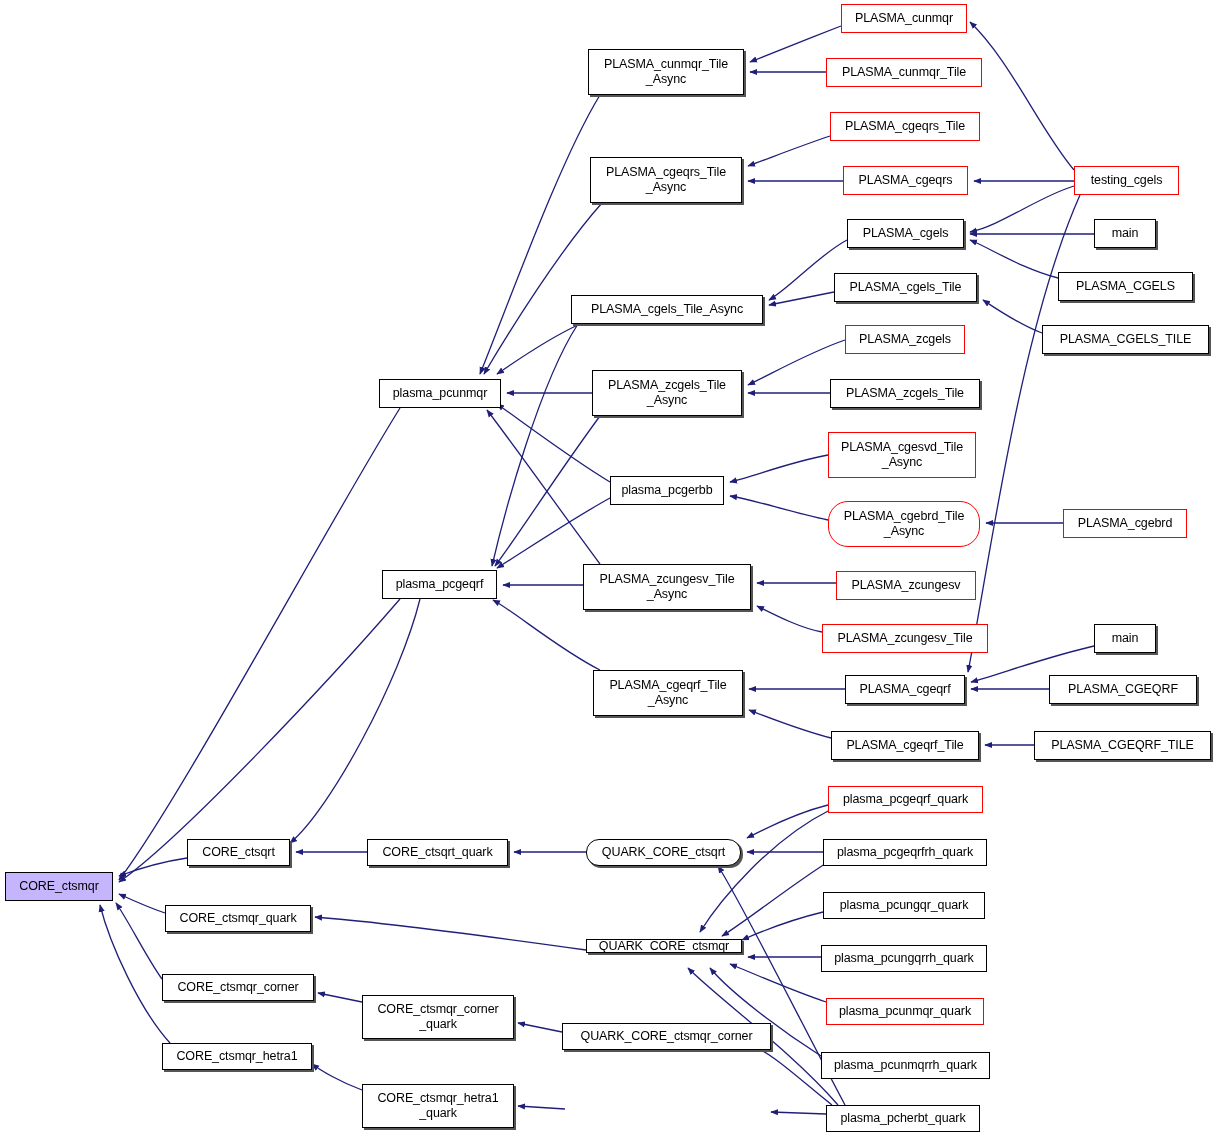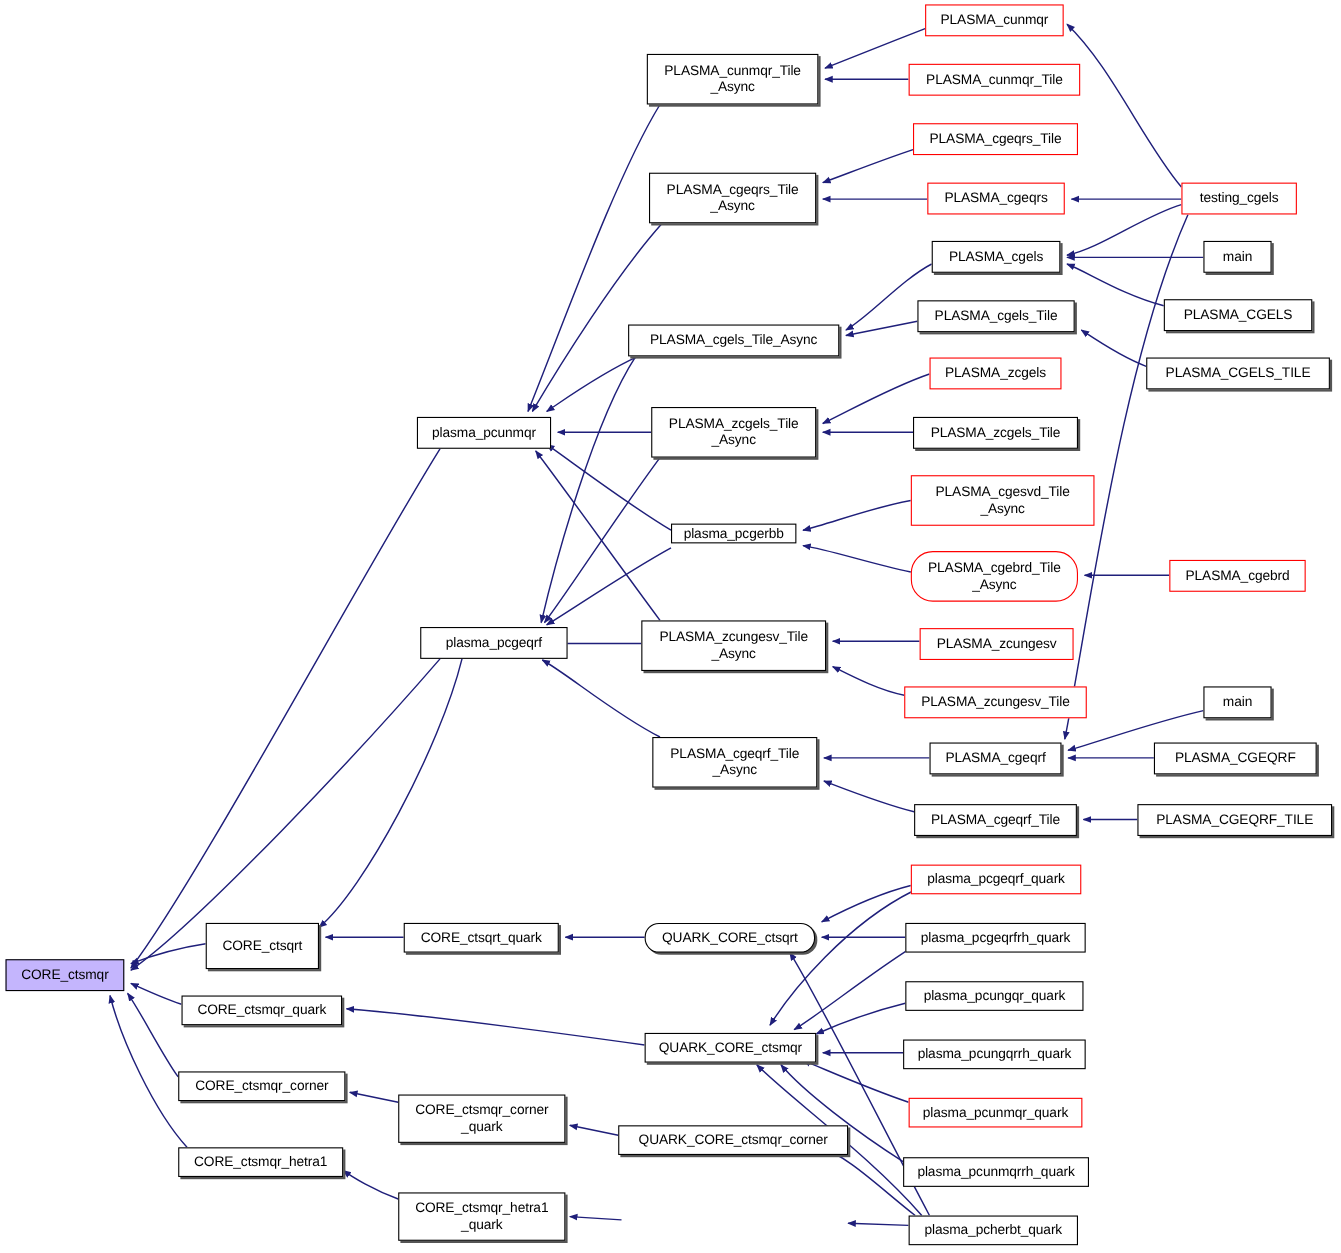--- a/index.html
+++ b/index.html
@@ -140,46 +140,46 @@
     <div class="node shadow" style="left: 1094px; top: 219px; width: 62px; height: 29px;"><span>main</span></div>
     <div class="node shadow" style="left: 571px; top: 295px; width: 192px; height: 29px;"><span>PLASMA_cgels_Tile_Async</span></div>
     <div class="node shadow" style="left: 834px; top: 273px; width: 143px; height: 29px;"><span>PLASMA_cgels_Tile</span></div>
     <div class="node shadow" style="left: 1058px; top: 272px; width: 135px; height: 29px;"><span>PLASMA_CGELS</span></div>
     <div class="node shadow" style="left: 1042px; top: 325px; width: 167px; height: 29px;"><span>PLASMA_CGELS_TILE</span></div>
     <div class="node" style="left: 379px; top: 379px; width: 122px; height: 29px;"><span>plasma_pcunmqr</span></div>
     <div class="node shadow" style="left: 592px; top: 370px; width: 150px; height: 46px;"><span>PLASMA_zcgels_Tile
 _Async</span></div>
     <div class="node red" style="left: 845px; top: 325px; width: 120px; height: 29px;"><span>PLASMA_zcgels</span></div>
     <div class="node shadow" style="left: 830px; top: 379px; width: 150px; height: 29px;"><span>PLASMA_zcgels_Tile</span></div>
-    <div class="node red" style="left: 828px; top: 432px; width: 167px; height: 46px;"><span>PLASMA_cgesvd_Tile
+    <div class="node red" style="left: 828px; top: 432px; width: 148px; height: 46px;"><span>PLASMA_cgesvd_Tile
 _Async</span></div>
-    <div class="node" style="left: 610px; top: 476px; width: 114px; height: 18px;"><span>plasma_pcgerbb</span></div>
+    <div class="node" style="left: 610px; top: 476px; width: 114px; height: 29px;"><span>plasma_pcgerbb</span></div>
     <div class="node red" style="left: 828px; top: 501px; width: 152px; height: 46px; border-radius: 20px;"><span>PLASMA_cgebrd_Tile
 _Async</span></div>
     <div class="node red" style="left: 1063px; top: 509px; width: 124px; height: 29px;"><span>PLASMA_cgebrd</span></div>
-    <div class="node" style="left: 382px; top: 570px; width: 134px; height: 29px;"><span>plasma_pcgeqrf</span></div>
+    <div class="node" style="left: 382px; top: 570px; width: 115px; height: 29px;"><span>plasma_pcgeqrf</span></div>
     <div class="node shadow" style="left: 583px; top: 564px; width: 168px; height: 46px;"><span>PLASMA_zcungesv_Tile
 _Async</span></div>
     <div class="node red" style="left: 836px; top: 571px; width: 140px; height: 29px;"><span>PLASMA_zcungesv</span></div>
     <div class="node red" style="left: 822px; top: 624px; width: 166px; height: 29px;"><span>PLASMA_zcungesv_Tile</span></div>
     <div class="node shadow" style="left: 1094px; top: 624px; width: 62px; height: 29px;"><span>main</span></div>
     <div class="node shadow" style="left: 593px; top: 670px; width: 150px; height: 46px;"><span>PLASMA_cgeqrf_Tile
 _Async</span></div>
     <div class="node shadow" style="left: 845px; top: 675px; width: 120px; height: 29px;"><span>PLASMA_cgeqrf</span></div>
     <div class="node shadow" style="left: 1049px; top: 675px; width: 148px; height: 29px;"><span>PLASMA_CGEQRF</span></div>
     <div class="node shadow" style="left: 831px; top: 731px; width: 148px; height: 29px;"><span>PLASMA_cgeqrf_Tile</span></div>
     <div class="node shadow" style="left: 1034px; top: 731px; width: 177px; height: 29px;"><span>PLASMA_CGEQRF_TILE</span></div>
     <div class="node red" style="left: 828px; top: 786px; width: 155px; height: 27px;"><span>plasma_pcgeqrf_quark</span></div>
-    <div class="node shadow" style="left: 187px; top: 839px; width: 103px; height: 42px;"><span>CORE_ctsqrt</span></div>
+    <div class="node shadow" style="left: 187px; top: 839px; width: 103px; height: 27px;"><span>CORE_ctsqrt</span></div>
     <div class="node shadow" style="left: 367px; top: 839px; width: 141px; height: 27px;"><span>CORE_ctsqrt_quark</span></div>
     <div class="node shadow" style="left: 586px; top: 839px; width: 155px; height: 27px; border-radius: 13px;"><span>QUARK_CORE_ctsqrt</span></div>
     <div class="node" style="left: 823px; top: 839px; width: 164px; height: 27px; justify-content: center;"><span>plasma_pcgeqrfrh_quark</span></div>
     <div class="node shadow" style="left: 165px; top: 905px; width: 146px; height: 27px;"><span>CORE_ctsmqr_quark</span></div>
     <div class="node" style="left: 823px; top: 892px; width: 162px; height: 27px;"><span>plasma_pcungqr_quark</span></div>
-    <div class="node shadow" style="left: 586px; top: 939px; width: 156px; height: 27px;"><span>QUARK_CORE_ctsmqr</span></div>
+    <div class="node shadow" style="left: 586px; top: 939px; width: 156px; height: 14px;"><span>QUARK_CORE_ctsmqr</span></div>
     <div class="node" style="left: 821px; top: 945px; width: 166px; height: 27px;"><span>plasma_pcungqrrh_quark</span></div>
     <div class="node shadow" style="left: 162px; top: 974px; width: 152px; height: 27px;"><span>CORE_ctsmqr_corner</span></div>
     <div class="node shadow" style="left: 362px; top: 995px; width: 152px; height: 44px;"><span>CORE_ctsmqr_corner
 _quark</span></div>
     <div class="node red" style="left: 826px; top: 998px; width: 158px; height: 27px;"><span>plasma_pcunmqr_quark</span></div>
     <div class="node shadow" style="left: 562px; top: 1023px; width: 209px; height: 27px;"><span>QUARK_CORE_ctsmqr_corner</span></div>
     <div class="node shadow" style="left: 162px; top: 1043px; width: 150px; height: 27px;"><span>CORE_ctsmqr_hetra1</span></div>
     <div class="node" style="left: 821px; top: 1052px; width: 169px; height: 27px;"><span>plasma_pcunmqrrh_quark</span></div>
     <div class="node shadow" style="left: 362px; top: 1084px; width: 152px; height: 44px;"><span>CORE_ctsmqr_hetra1
 _quark</span></div>

